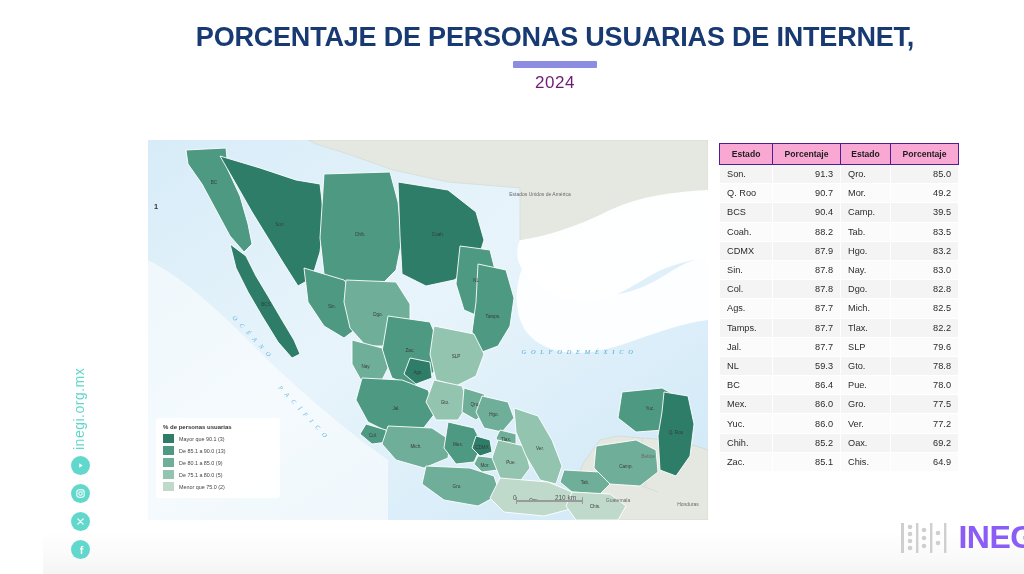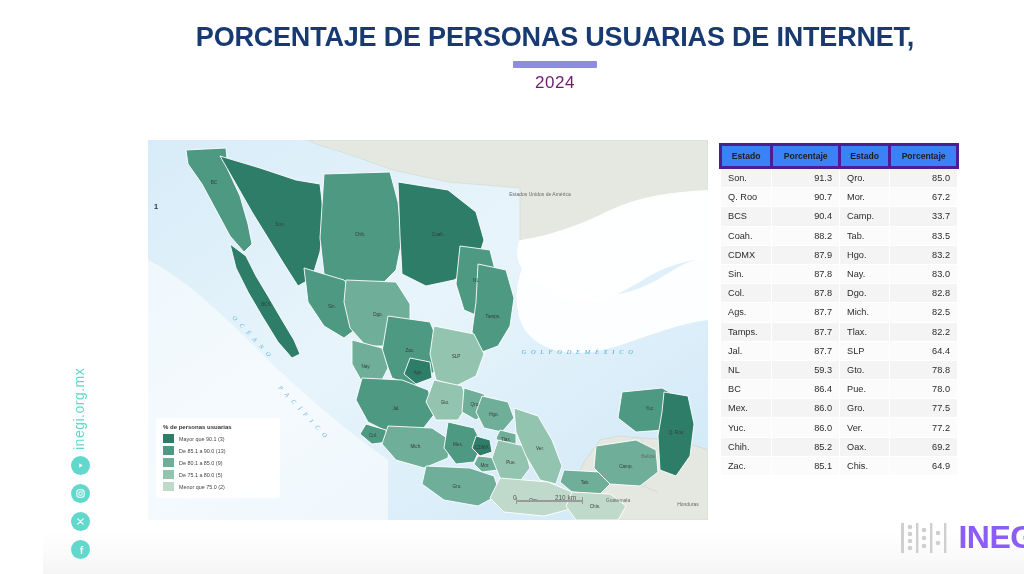--- a/index.html
+++ b/index.html
@@ -82,22 +82,22 @@
   .scale-line .tickL{ left:3px;} .scale-line .tickR{ right:22px;}
   .scale-txt{ position:absolute; top:-2px; font-size:6.4px; color:#555;}
 
   .map-note{ position:absolute; left:6px; top:62px; font-size:7.4px; color:#333; font-weight:bold;}
 
   
   .table-wrap{ position:absolute; left:676px; top:143px; width:240px;}
   table{ border-collapse:collapse; width:240px; font-size:9.2px; color:#2b2b2b;
          font-family:"Liberation Sans", sans-serif;}
   thead th{
-    background:#3b82f6; color:#1d1d1d; font-weight:bold; font-size:8.6px;
-    padding:5px 6px; text-align:center; border:3px solid #4c1d95;
+    background:#f9a8d4; color:#1d1d1d; font-weight:bold; font-size:8.6px;
+    padding:5px 6px; text-align:center; border:1px solid #4c1d95;
   }
   tbody td{ padding:4.1px 7px; border:1px solid #ffffff; }
   tbody td.state{ text-align:left; }
   tbody td.pct{ text-align:right; }
   tbody tr.odd td{ background:#f4f4f4; }
   tbody tr.even td{ background:#fbfbfb; }
   tbody tr.total td{ background:#c6c6c6; font-weight:bold; }
   tbody tr.total td.state{ text-align:center;}
   tbody tr.total td.blank{ background:#ffffff; border-color:#ffffff;}
 
@@ -334,27 +334,27 @@
           <tr class="odd">
             <td class="state">Son.</td>
             <td class="pct">91.3</td>
             <td class="state">Qro.</td>
             <td class="pct">85.0</td>
           </tr>
           <tr class="even">
             <td class="state">Q. Roo</td>
             <td class="pct">90.7</td>
             <td class="state">Mor.</td>
-            <td class="pct">67.2</td>
+            <td class="pct">49.2</td>
           </tr>
           <tr class="odd">
             <td class="state">BCS</td>
             <td class="pct">90.4</td>
             <td class="state">Camp.</td>
-            <td class="pct">33.7</td>
+            <td class="pct">39.5</td>
           </tr>
           <tr class="even">
             <td class="state">Coah.</td>
             <td class="pct">88.2</td>
             <td class="state">Tab.</td>
             <td class="pct">83.5</td>
           </tr>
           <tr class="odd">
             <td class="state">CDMX</td>
             <td class="pct">87.9</td>
@@ -382,21 +382,21 @@
           <tr class="odd">
             <td class="state">Tamps.</td>
             <td class="pct">87.7</td>
             <td class="state">Tlax.</td>
             <td class="pct">82.2</td>
           </tr>
           <tr class="even">
             <td class="state">Jal.</td>
             <td class="pct">87.7</td>
             <td class="state">SLP</td>
-            <td class="pct">64.4</td>
+            <td class="pct">79.6</td>
           </tr>
           <tr class="odd">
             <td class="state">NL</td>
             <td class="pct">59.3</td>
             <td class="state">Gto.</td>
             <td class="pct">78.8</td>
           </tr>
           <tr class="even">
             <td class="state">BC</td>
             <td class="pct">86.4</td>

